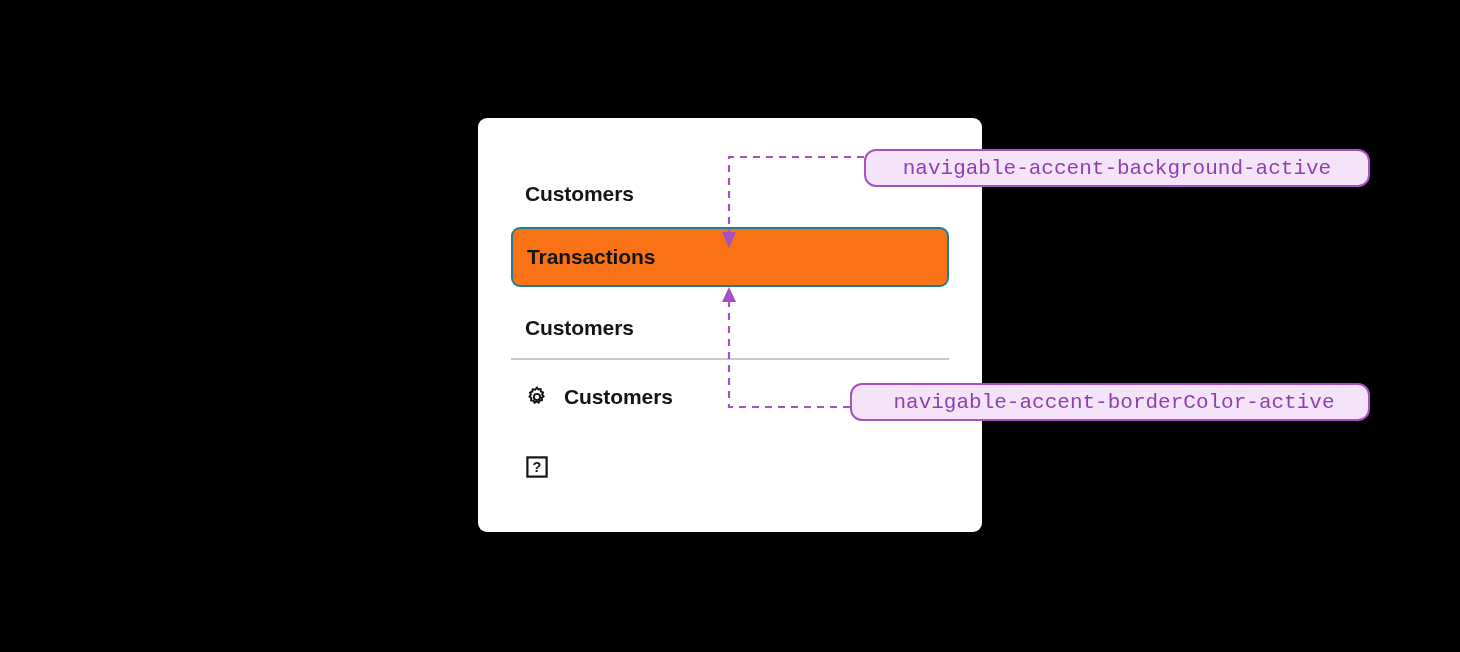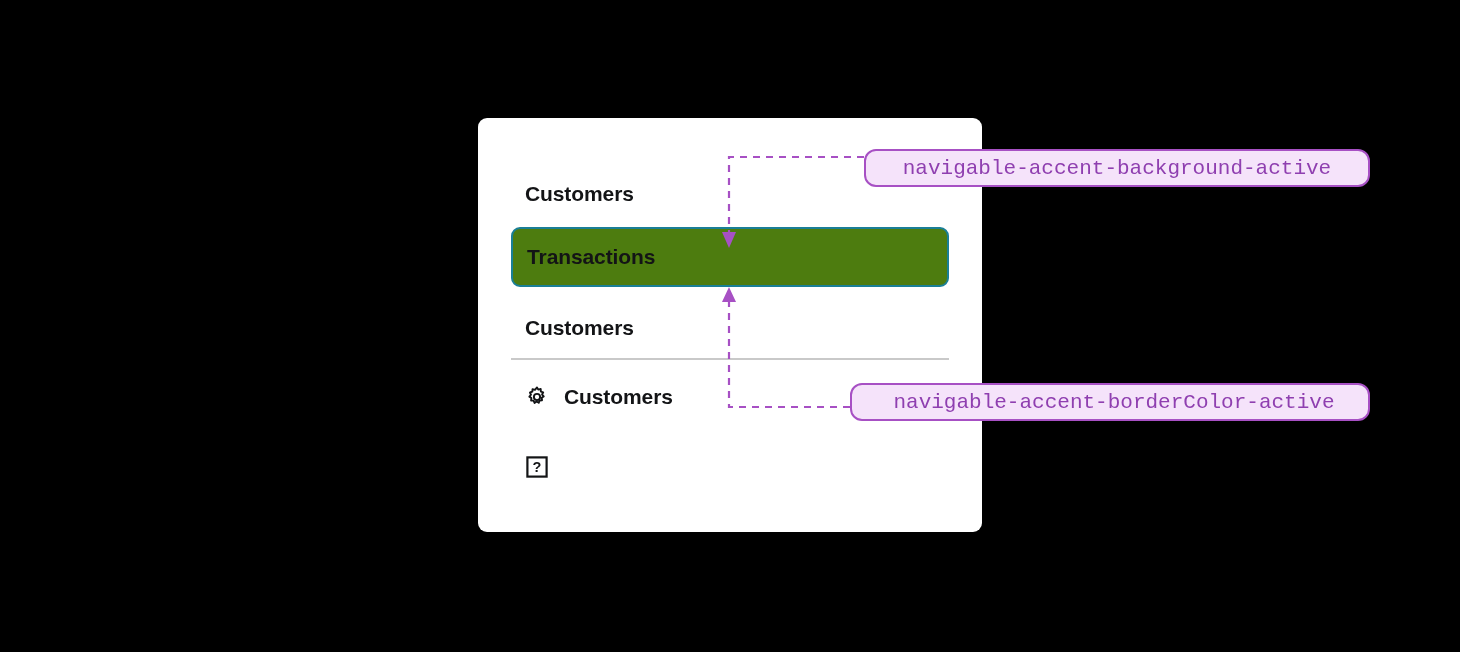--- a/index.html
+++ b/index.html
@@ -68,21 +68,21 @@
     height: 55px;
     padding-left: 14px;
   }
 
   #item-transactions {
     left: 33px;
     top: 109px;
     width: 438px;
     height: 60px;
     padding-left: 14px;
-    background: #4d7c0f;
+    background: #f97316;
     border: 2px solid #1a7f96;
     border-radius: 9px;
   }
 
   #item-disputes {
     left: 33px;
     top: 189px;
     width: 438px;
     height: 42px;
     padding-left: 14px;

